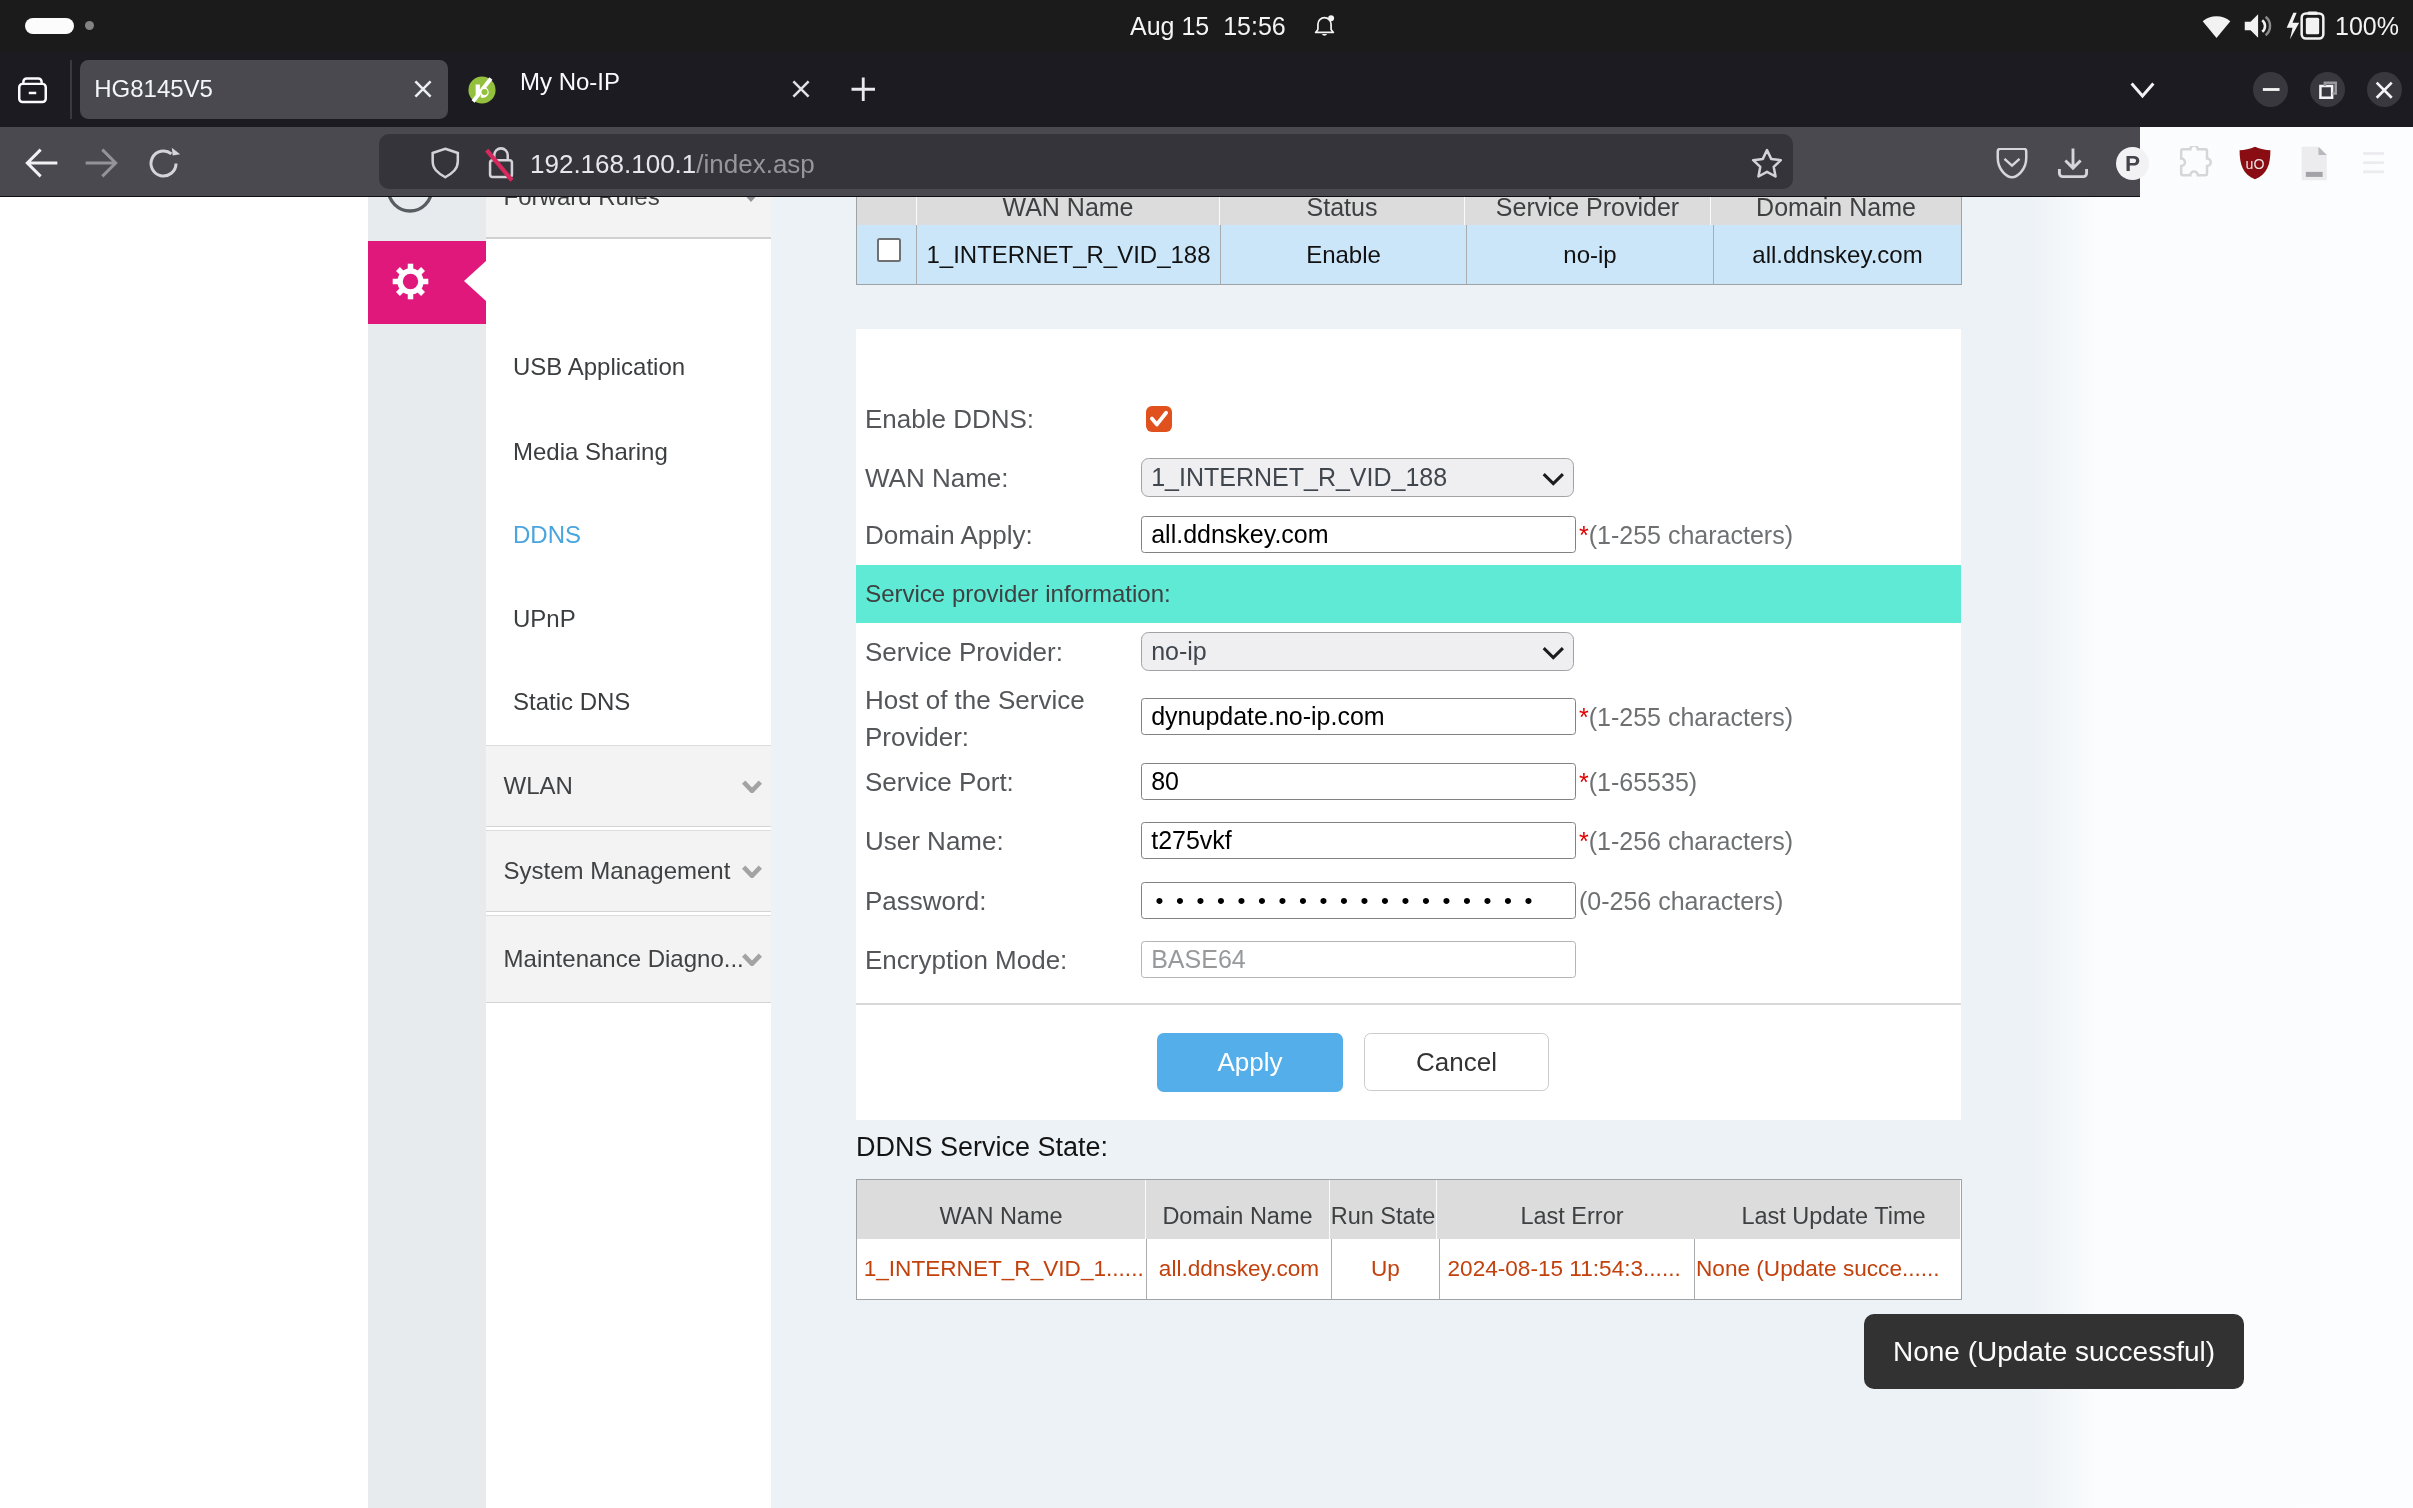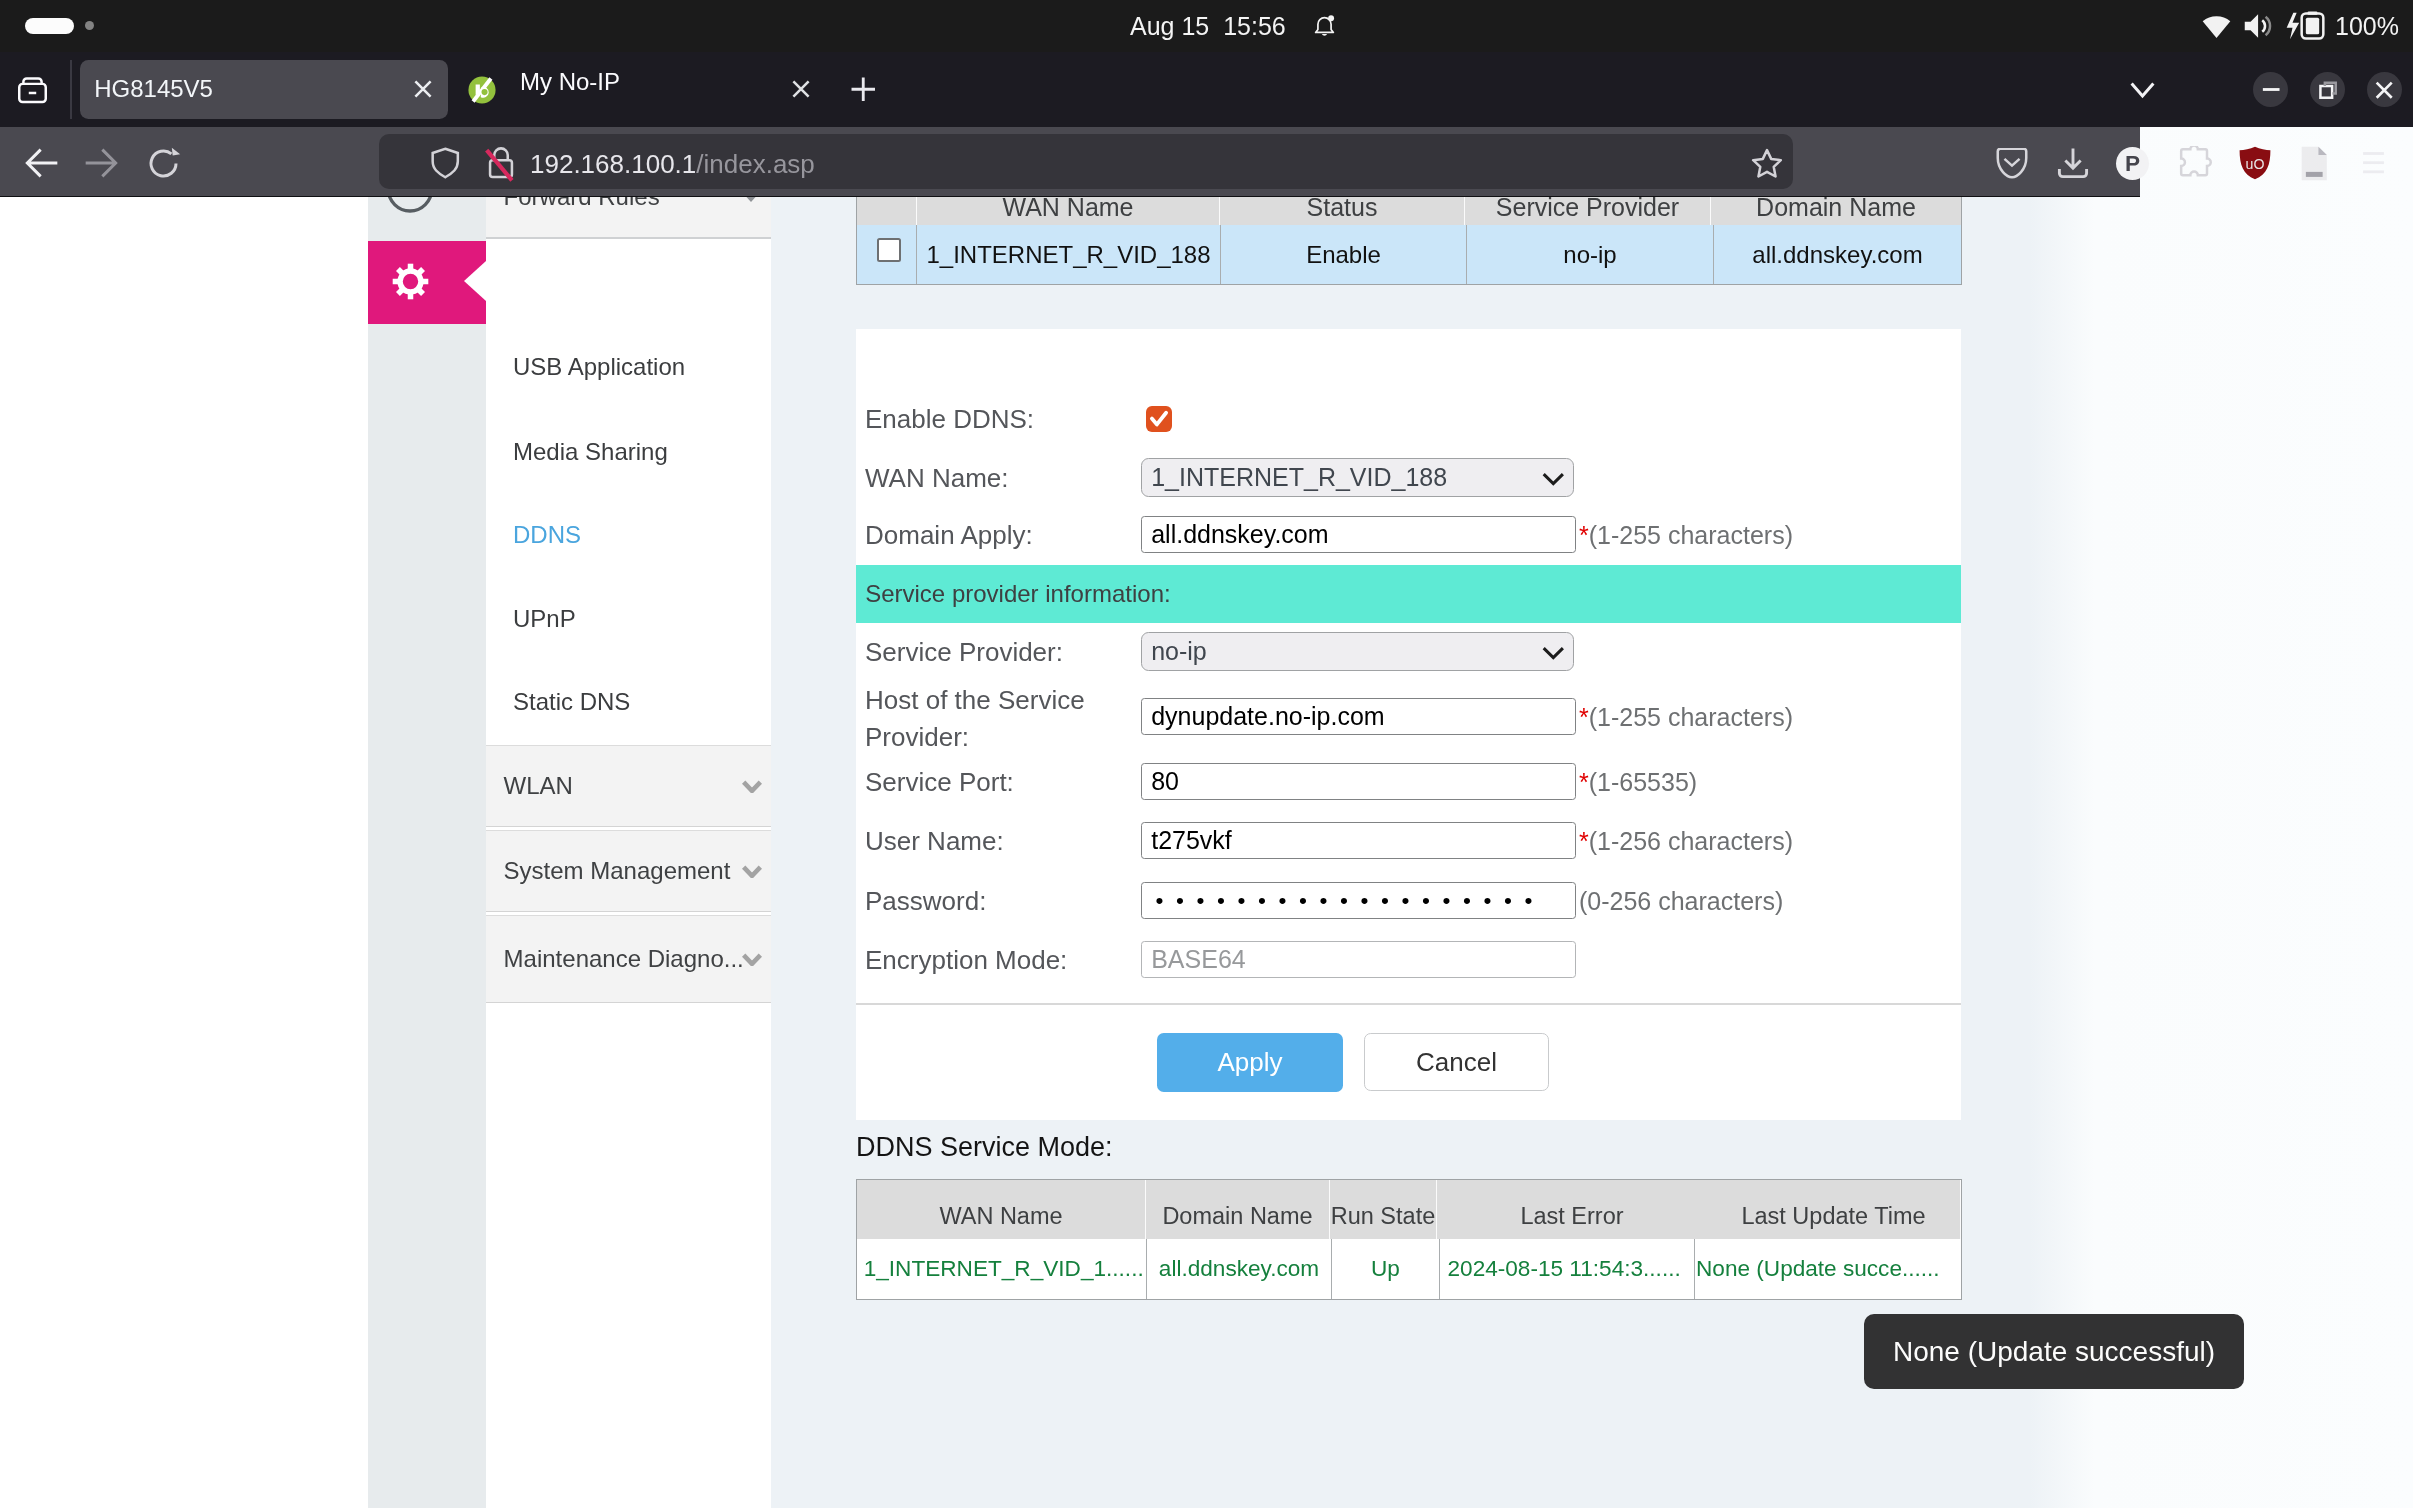--- a/index.html
+++ b/index.html
@@ -133,30 +133,30 @@
   <div class="sfx" style="top:822px;height:39px"><b>*</b>(1-256 characters)</div>
   <div class="lbl" style="top:882px;height:39px">Password:</div>
   <div class="inp" style="top:882px;width:420px;font-size:22.6px;letter-spacing:12.6px;padding-left:13.4px">•••••••••••••••••••</div>
   <div class="sfx" style="top:882px;height:39px">(0-256 characters)</div>
   <div class="lbl" style="top:941px;height:39px">Encryption Mode:</div>
   <div class="inp" style="top:941px;border-color:#b3b5b7;color:#97999b">BASE64</div>
   <div class="a" style="left:856px;top:1003px;width:1105px;height:1.7px;background:#d8d8d8"></div>
   <div class="a" style="left:1157px;top:1033px;width:186px;height:59px;background:#53aeea;border-radius:6.7px;color:#fff;font-size:26px;display:flex;align-items:center;justify-content:center">Apply</div>
   <div class="a" style="left:1364px;top:1033px;width:183px;height:56px;background:#fff;border:1.7px solid #c9cbcd;border-radius:6.7px;color:#333;font-size:26px;display:flex;align-items:center;justify-content:center">Cancel</div>
 
-  <div class="a" style="left:856px;top:1132px;font-size:27px;color:#141414">DDNS Service Mode:</div>
+  <div class="a" style="left:856px;top:1132px;font-size:27px;color:#141414">DDNS Service State:</div>
   <div class="a" style="left:856px;top:1179px;width:1105px">
     <div class="a" style="left:0;top:0;width:1104px;height:59px;background:#dcdcdc;border:0.8px solid #9fa3a5;display:flex;white-space:nowrap;font-size:23.5px">
       <div class="hcell" style="width:289px;border-right:0.8px solid #fbfbfb">WAN Name</div>
       <div class="hcell" style="width:184px;border-right:0.8px solid #fbfbfb">Domain Name</div>
       <div class="hcell" style="width:107px;border-right:0.8px solid #fbfbfb">Run State</div>
       <div class="hcell" style="flex:1">Last Error</div>
       <div class="hcell" style="width:254px;border-right:0.8px solid #fbfbfb">Last Update Time</div>
     </div>
-    <div class="a" style="left:0;top:60px;width:1104px;height:60px;background:#fff;border:0.8px solid #9fa3a5;border-top:none;display:flex;font-size:22.6px;color:#15803d;white-space:nowrap">
+    <div class="a" style="left:0;top:60px;width:1104px;height:60px;background:#fff;border:0.8px solid #9fa3a5;border-top:none;display:flex;font-size:22.6px;color:#c2410c;white-space:nowrap">
       <div style="width:289px;border-right:0.8px solid #a9adaf;display:flex;align-items:center">
           <span style="margin-left:6.7px">1_INTERNET_R_VID_1......</span>
         </div>
       <div style="width:184px;border-right:0.8px solid #a9adaf;display:flex;align-items:center;justify-content:center">all.ddnskey.com</div>
       <div style="width:107px;border-right:0.8px solid #a9adaf;display:flex;align-items:center;justify-content:center">Up</div>
       <div style="width:254px;border-right:0.8px solid #a9adaf;display:flex;align-items:center">
           <span style="margin-left:7.5px">2024-08-15 11:54:3......</span>
         </div>
       <div style="flex:1;display:flex;align-items:center">
           <span style="margin-left:1px">None (Update succe......</span>

